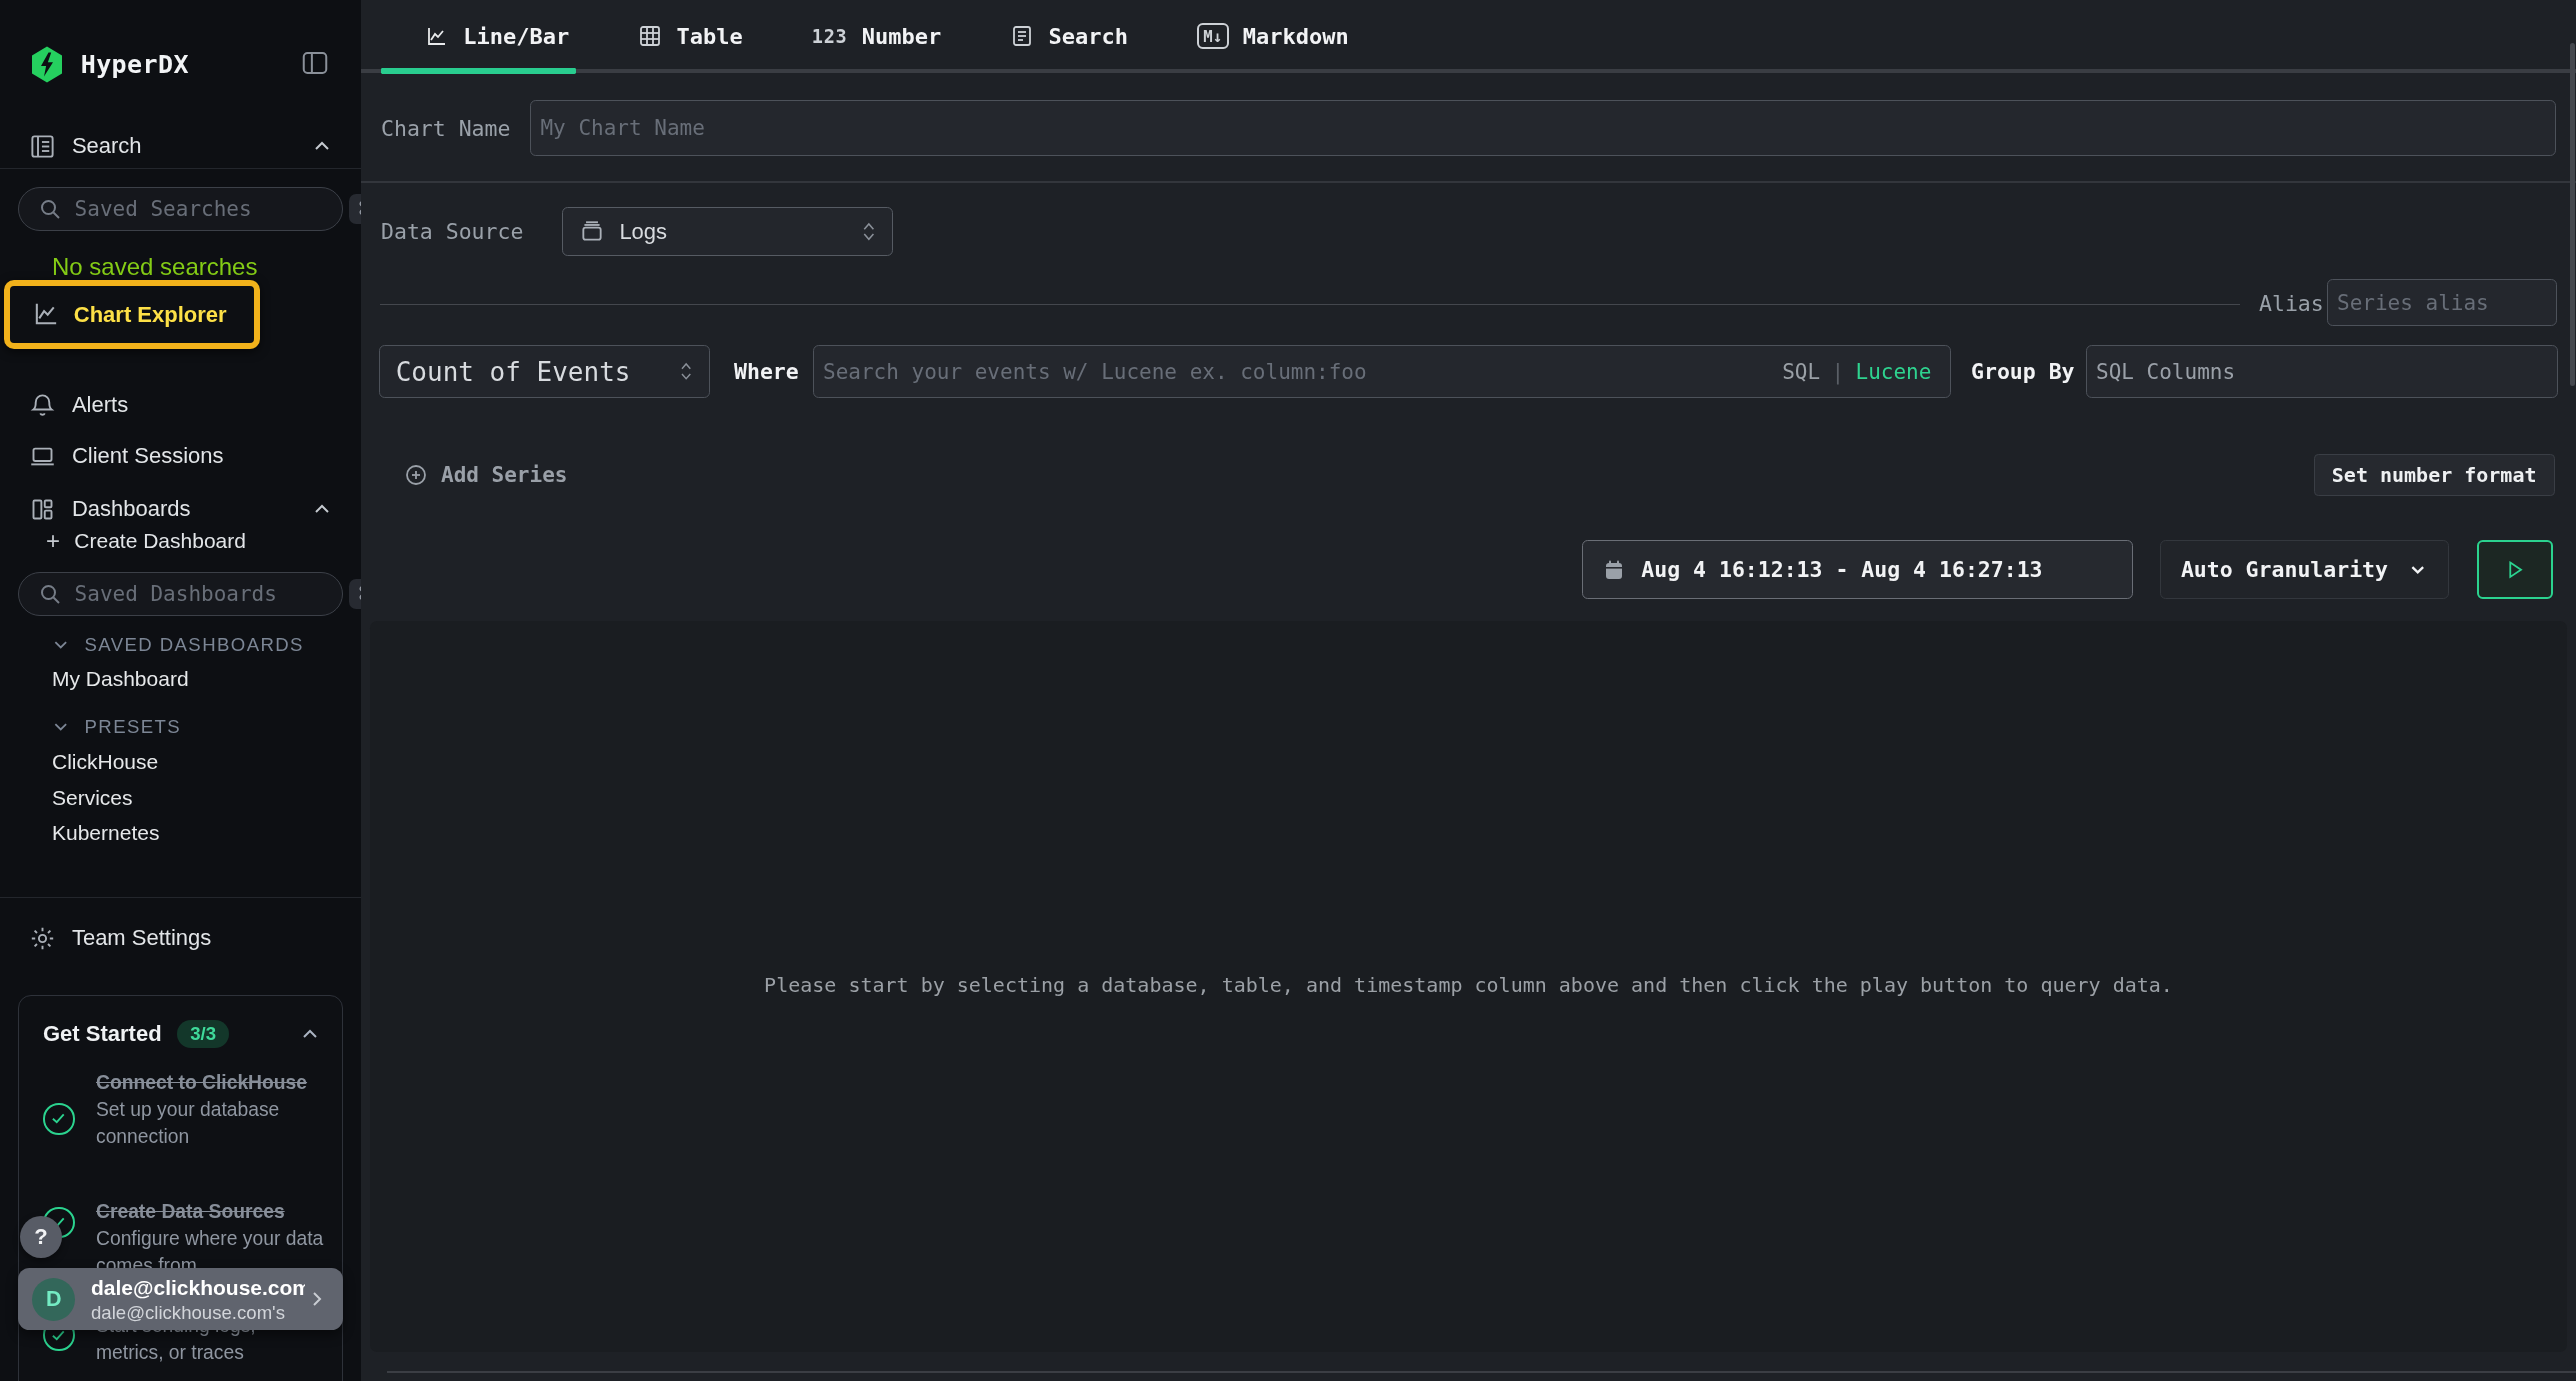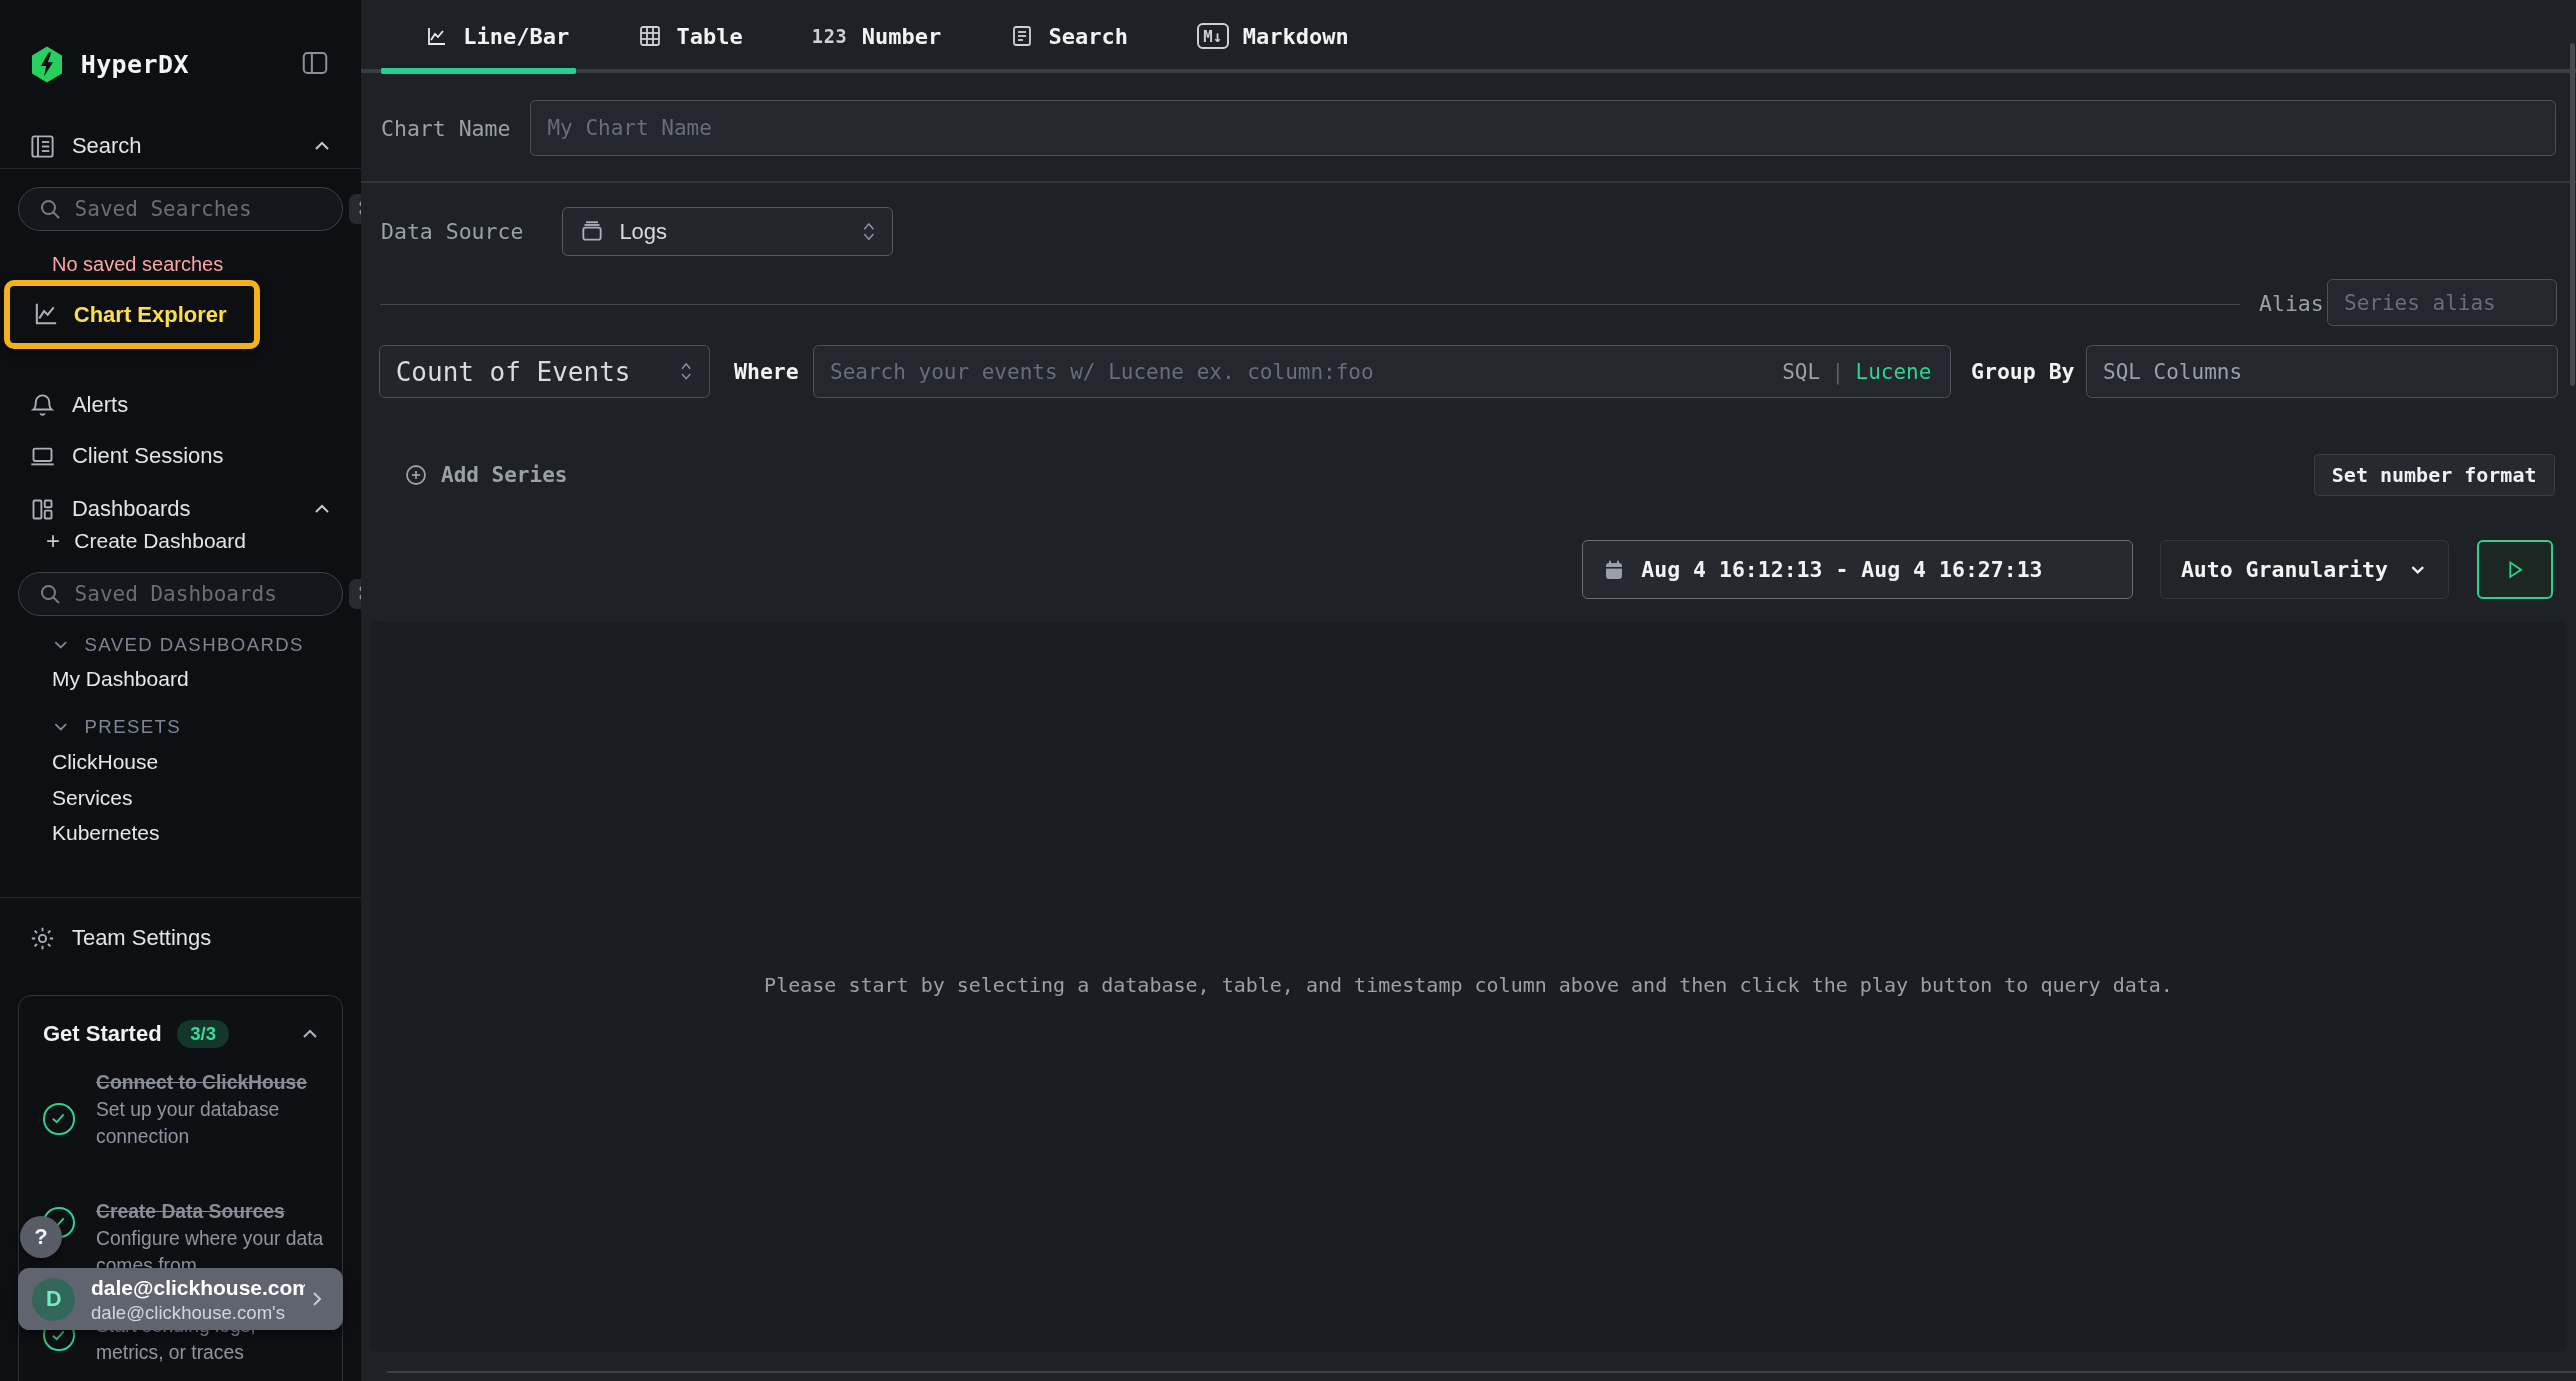--- a/index.html
+++ b/index.html
@@ -15,21 +15,21 @@
   .collapse-btn { position:absolute; right:7.2px; top:2.9px; width:34px; height:34px; display:flex; align-items:center; justify-content:center; cursor:pointer; }
   .side-row { position:absolute; left:0; right:0; height:40px; display:flex; align-items:center; padding-left:29px; color:#e2e5e8; font-size:22px; cursor:pointer; }
   .side-row .row-icon { width:31.5px; display:flex; align-items:center; }
   .side-row .row-label { margin-left:11.4px; }
   .side-row .row-chevron { position:absolute; right:27px; display:flex; }
   .divider-h { position:absolute; left:0; right:0; height:1.4px; background:#23262c; }
   .pill { position:absolute; left:18px; right:18px; height:44px; border:1.4px solid #3c4048; border-radius:23px; background:#15171c; display:flex; align-items:center; padding:0 13px 0 18.6px; cursor:text; }
   .pill input { flex:1; background:transparent; border:none; outline:none; color:#c9cdd2; font-size:21px; margin-left:13px; font-family:"DejaVu Sans Mono","Liberation Mono",monospace; }
   .pill input::placeholder { color:#686e78; }
   .kbd-badge { background:#272a31; color:#959ba4; border-radius:7.2px; font-size:18.6px; padding:4.3px 8.6px; }
-  .muted-note { position:absolute; left:52px; color:#fca5a5; font-size:20px; }
+  .muted-note { position:absolute; left:52px; color:#84cc16; font-size:24px; }
   .hl-box { position:absolute; left:4.3px; top:280px; width:256px; height:69px; border:6.4px solid #f2b21b; border-radius:10px; background:#0d0f13; display:flex; align-items:center; padding-left:21.5px; cursor:pointer; box-shadow:0 2.9px 10px rgba(0,0,0,.55); }
   .hl-box .row-label { margin-left:13px; color:#fde047; font-weight:bold; font-size:22px; }
   .create-row { position:absolute; left:46px; display:flex; align-items:center; color:#e2e5e8; font-size:21px; cursor:pointer; }
   .create-row .plus { color:#c5cad0; font-size:24px; margin-right:14.3px; font-weight:400; }
   .sec-head { position:absolute; left:50px; display:flex; align-items:center; color:#7c8695; font-size:18.6px; letter-spacing:1.4px; cursor:pointer; }
   .sec-head svg { margin-right:13px; }
   .side-link { position:absolute; left:52px; color:#e6e8ea; font-size:21px; cursor:pointer; }
 
   .gs-panel { position:absolute; left:18px; right:18px; top:995px; height:429px; border:1.4px solid #2e323a; border-radius:13px; background:#0e1014; }
   .gs-title-row { position:absolute; top:24px; left:24px; right:20px; display:flex; align-items:center; }
@@ -55,21 +55,21 @@
   .tab { display:flex; align-items:center; gap:14.3px; color:#f2f3f5; font-size:22px; font-weight:bold; cursor:pointer; }
   .tab .tab-icon { display:flex; color:#cdd1d6; align-items:center; }
   .tab .num-icon { font-size:18.6px; font-weight:bold; color:#cdd1d6; letter-spacing:0.7px; }
   .md-icon { border:2.1px solid #cdd1d6; border-radius:5.7px; font-size:15.7px; padding:1.4px 4.3px; color:#cdd1d6; font-weight:bold; }
   .tab-underline { position:absolute; top:69px; left:0; right:0; height:3.6px; background:#3a3d43; }
   .tab-active-bar { position:absolute; top:68px; left:20px; width:195px; height:6.4px; background:#29cd8f; border-radius:1.4px; z-index:2; }
 
   .field-label { color:#9aa1a9; font-size:21.5px; }
   .bold-label { color:#f2f3f5; font-size:21.5px; font-weight:bold; }
   .tbox { background:#24272d; border:1.4px solid #4d525a; border-radius:5.7px; }
-  .tbox input { width:100%; height:100%; background:transparent; border:none; outline:none; color:#dfe2e6; font-size:21px; padding:0 16px; font-family:"DejaVu Sans Mono","Liberation Mono",monospace; }
+  .tbox input { width:100%; height:100%; background:transparent; border:none; outline:none; color:#dfe2e6; font-size:21px; padding:0 9px; font-family:"DejaVu Sans Mono","Liberation Mono",monospace; }
   .tbox input::placeholder { color:#686e78; }
 
   .row-chartname { position:absolute; top:100px; left:20px; right:20px; height:56px; display:flex; align-items:center; }
   .row-chartname .tbox { margin-left:20px; flex:1; height:56px; }
   .main-divider1 { position:absolute; top:181px; left:0; right:0; height:2.1px; background:#33363c; }
   .row-datasource { position:absolute; top:207px; left:20px; height:49px; display:flex; align-items:center; }
   .select-box { background:#23262c; border:1.4px solid #565b63; border-radius:5.7px; display:flex; align-items:center; padding:0 15.7px; cursor:pointer; color:#d8dbdf; }
   .ds-select { width:331px; height:49px; margin-left:39px; font-size:22px; }
   .ds-select .sel-label { margin-left:14.3px; font-family:"Liberation Sans",sans-serif; }
   .updown { margin-left:auto; display:flex; flex-direction:column; gap:1.4px; align-items:center; }

